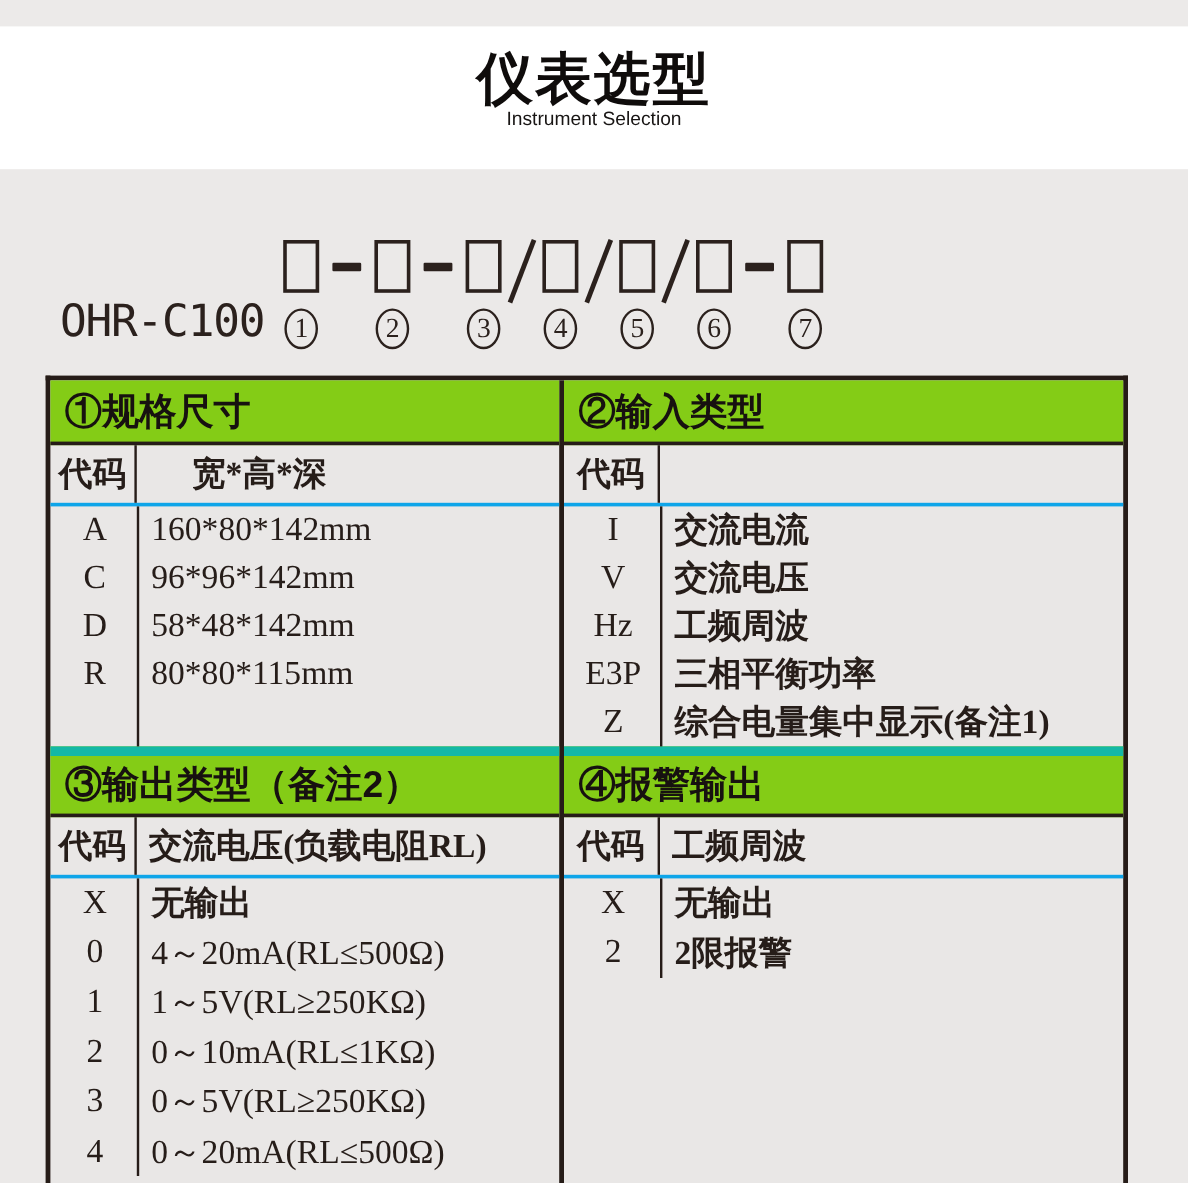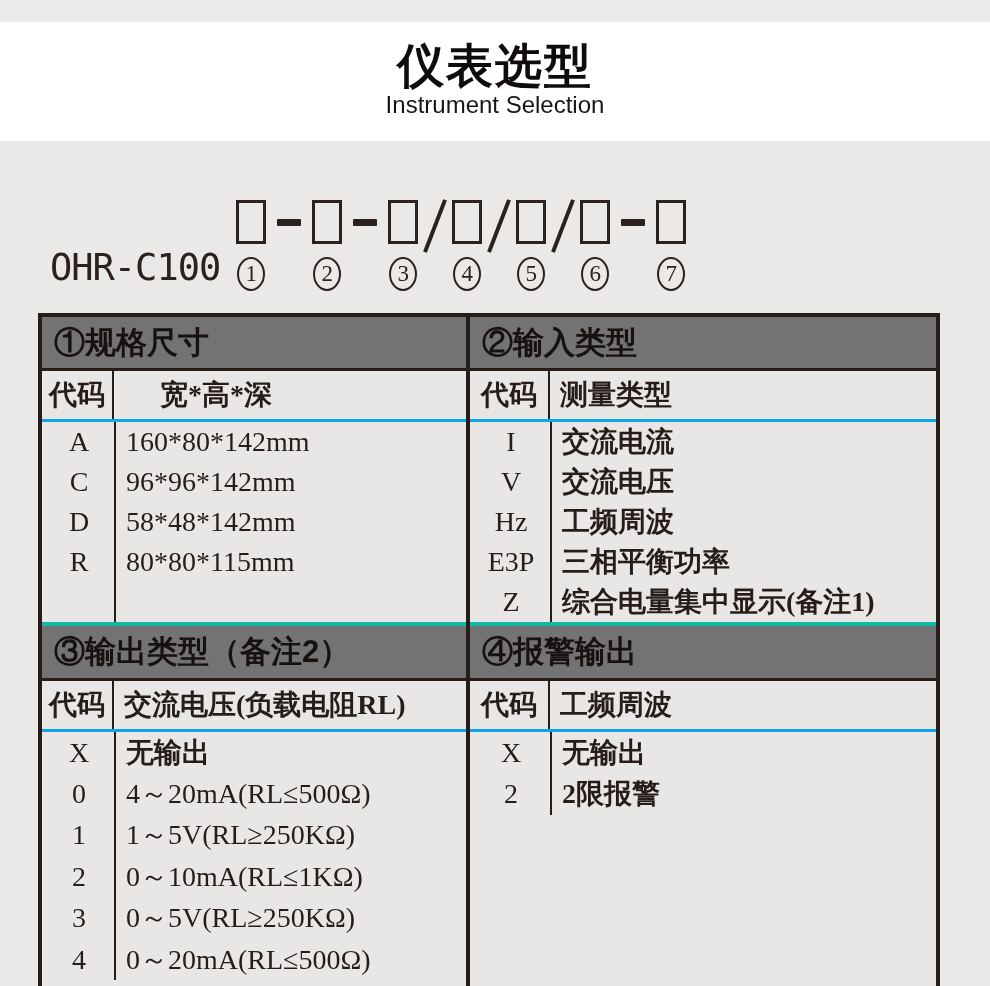--- a/index.html
+++ b/index.html
@@ -21,21 +21,21 @@
     background:#ffffff; text-align:center;
   }
   .banner .title {
     margin-top:18px;
     font-family:"Liberation Sans", sans-serif;
     font-weight:bold; font-size:47px; letter-spacing:2px;
     color:#0f0c0b; line-height:1.1;
   }
   .banner .subtitle {
     font-family:"Liberation Sans", sans-serif;
-    font-size:24px; color:#181514; margin-top:-1px;
+    font-size:16px; color:#181514; margin-top:-1px;
   }
 
   
   .model-row {
     position:absolute; left:50px; top:200px;
     display:flex; align-items:flex-end;
   }
   .model-prefix {
     font-family:"DejaVu Sans Mono", monospace;
     font-size:37px; letter-spacing:-1px;
@@ -69,27 +69,27 @@
     position:absolute; left:38px; top:313px; width:902px; height:706px;
     border:4px solid #261c18; border-bottom:none;
     display:flex; background:#e9e7e6;
   }
   .half { display:flex; flex-direction:column; }
   .half.left  { width:428px; border-right:4px solid #261c18; }
   .half.right { flex:1; }
 
   .tsec { display:flex; flex-direction:column; }
   .sec-header {
-    background:#737373; border-bottom:3px solid #261c18;
+    background:#84cc16; border-bottom:3px solid #261c18;
     display:flex; align-items:center; padding-left:12px;
     font-family:"Liberation Sans", sans-serif; font-weight:bold;
     font-size:31px; color:#171110;
   }
   .sec-upper .sec-header { height:54px; }
-  .sec-lower .sec-header { height:59px; border-top:4px solid #14b8a6; }
+  .sec-lower .sec-header { height:59px; border-top:8px solid #14b8a6; }
 
   .col-header {
     height:51px; border-bottom:3px solid #0ea5e9;
     display:flex; align-items:stretch;
     font-size:28px;
   }
   .col-header .code-col {
     border-right:2px solid #261c18;
     display:flex; align-items:center; justify-content:center;
   }
@@ -243,21 +243,20 @@
         </div>
     </div>
   </div>
   <div class="half right">
     <div class="tsec sec-upper" id="sec1">
       <div class="sec-header">
           <span class="sec-title">②输入类型</span>
         </div>
       <div class="col-header">
         <span class="code-col cjk">代码</span>
-        <span class="desc-col cjk">测量类型</span>
       </div>
       <div class="data-area">
           <div class="trow">
             <span class="tcode">I</span>
             <span class="tdesc cjk">交流电流</span>
           </div>
           <div class="trow">
             <span class="tcode">V</span>
             <span class="tdesc cjk">交流电压</span>
           </div>

